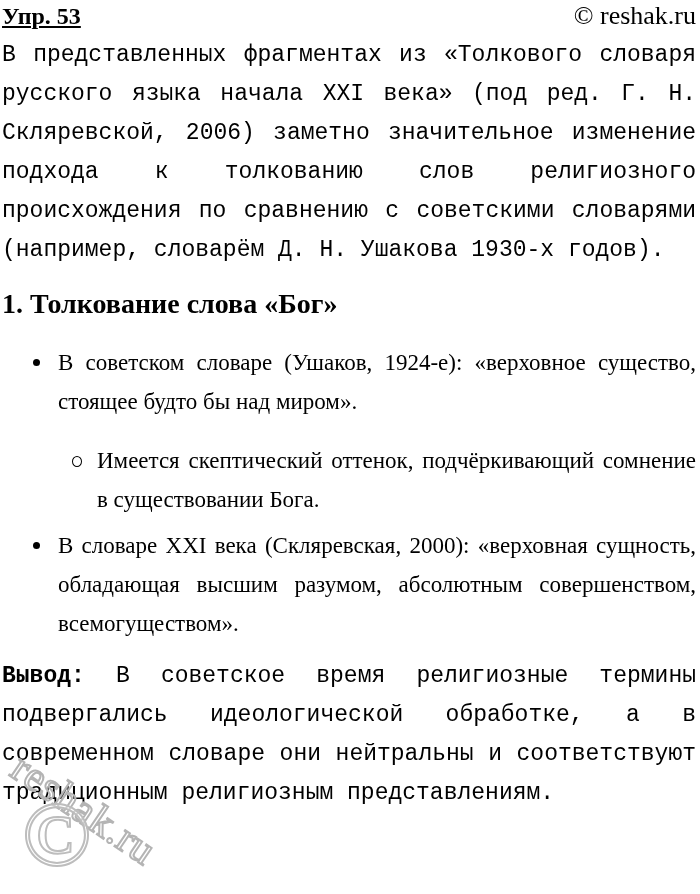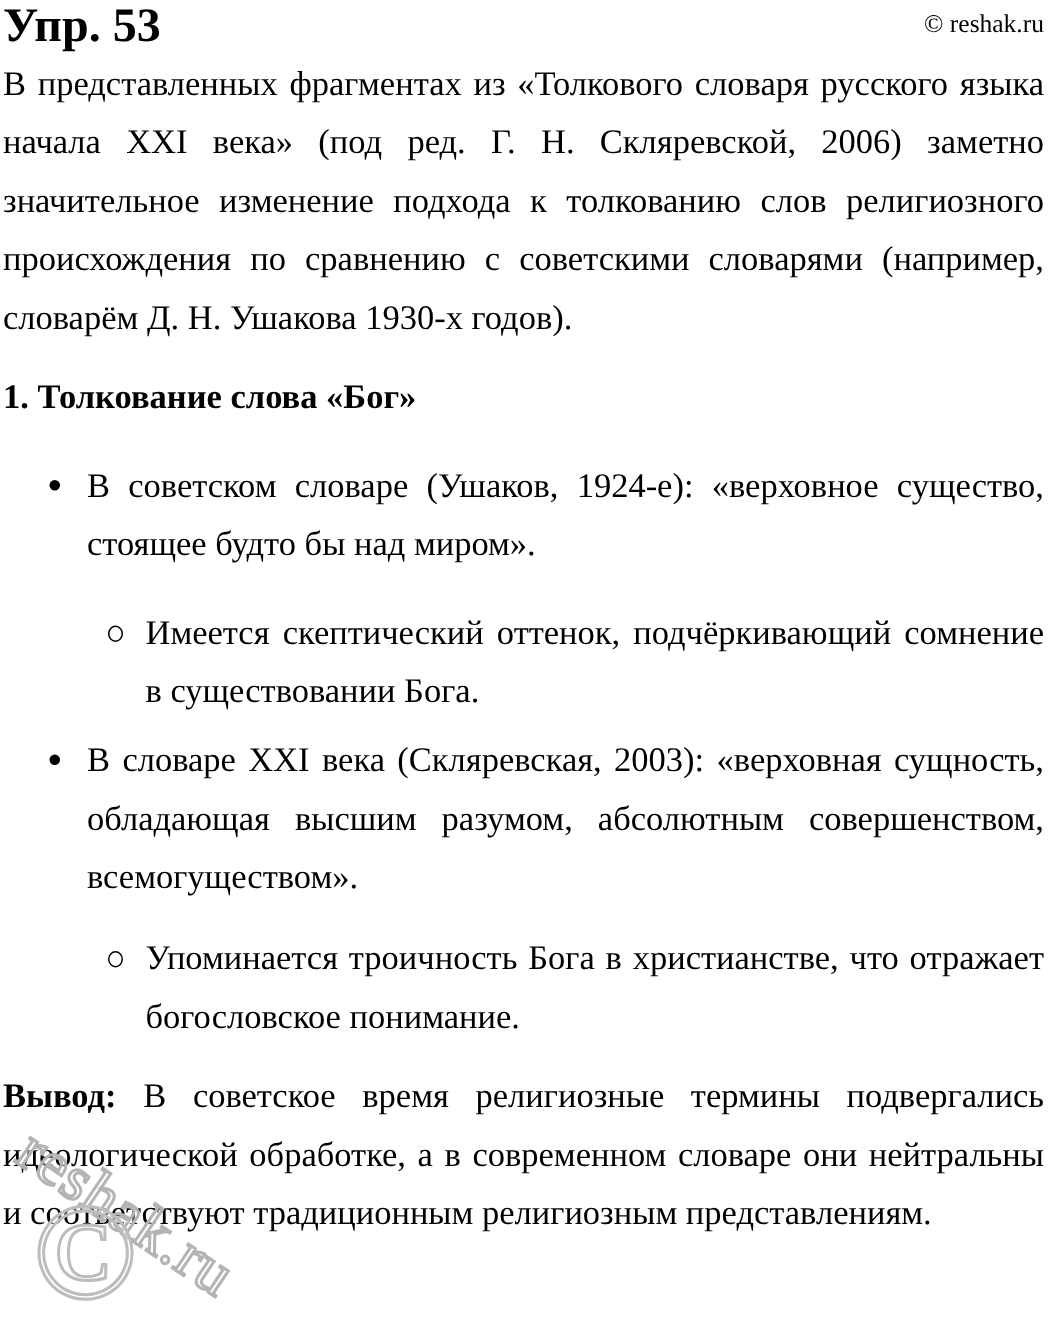--- a/index.html
+++ b/index.html
@@ -18,32 +18,32 @@
     font-size: 23px;
     line-height: 39px;
   }
 
   .header-row {
     display: flex;
     justify-content: space-between;
     align-items: flex-start;
     line-height: 28px;
   }
-  .exercise { font-weight: bold; font-size: 32px; }
-  .site-copy { font-size: 17px; }
+  .exercise { font-weight: bold; font-size: 24px; text-decoration: underline; }
+  .site-copy { font-size: 26px; }
 
   p { margin: 0; }
-  .jp { text-align: justify; }
+  .jp { text-align: justify; font-family: Liberation Mono, monospace; }
 
   .intro { margin-top: 6px; }
 
   .sec-title {
     margin-top: 14px;
     font-weight: bold;
-    font-size: 23px;
+    font-size: 28px;
     line-height: 39px;
   }
 
   .li { position: relative; text-align: justify; }
   .li-1 { padding-left: 56px; }
   .li-2 { padding-left: 95px; }
 
   .dot-marker {
     position: absolute; left: 31px; top: 16px;
     width: 7px; height: 7px;
@@ -108,25 +108,21 @@
       <p>В советском словаре (Ушаков, 1924-е): «верховное существо, стоящее будто бы над миром».</p>
     </div>
 
     <div class="li li-2 mt6">
       <span class="circle-marker"></span>
       <p>Имеется скептический оттенок, подчёркивающий сомнение в существовании Бога.</p>
     </div>
 
     <div class="li li-1 mt7">
       <span class="dot-marker"></span>
-      <p>В словаре XXI века (Скляревская, 2003): «верховная сущность, обладающая высшим разумом, абсолютным совершенством, всемогуществом».</p>
+      <p>В словаре XXI века (Скляревская, 2000): «верховная сущность, обладающая высшим разумом, абсолютным совершенством, всемогуществом».</p>
     </div>
 
 
-    <div class="li li-2 mt15">
-      <span class="circle-marker"></span>
-      <p>Упоминается троичность Бога в христианстве, что отражает богословское понимание.</p>
-    </div>
 
     <p class="jp conclusion"><b>Вывод:</b> <span>В советское время религиозные термины подвергались идеологической обработке, а в современном словаре они нейтральны и соответствуют традиционным религиозным представлениям.</span></p>
 
   </div>
 </div>
 
 </body></html>

